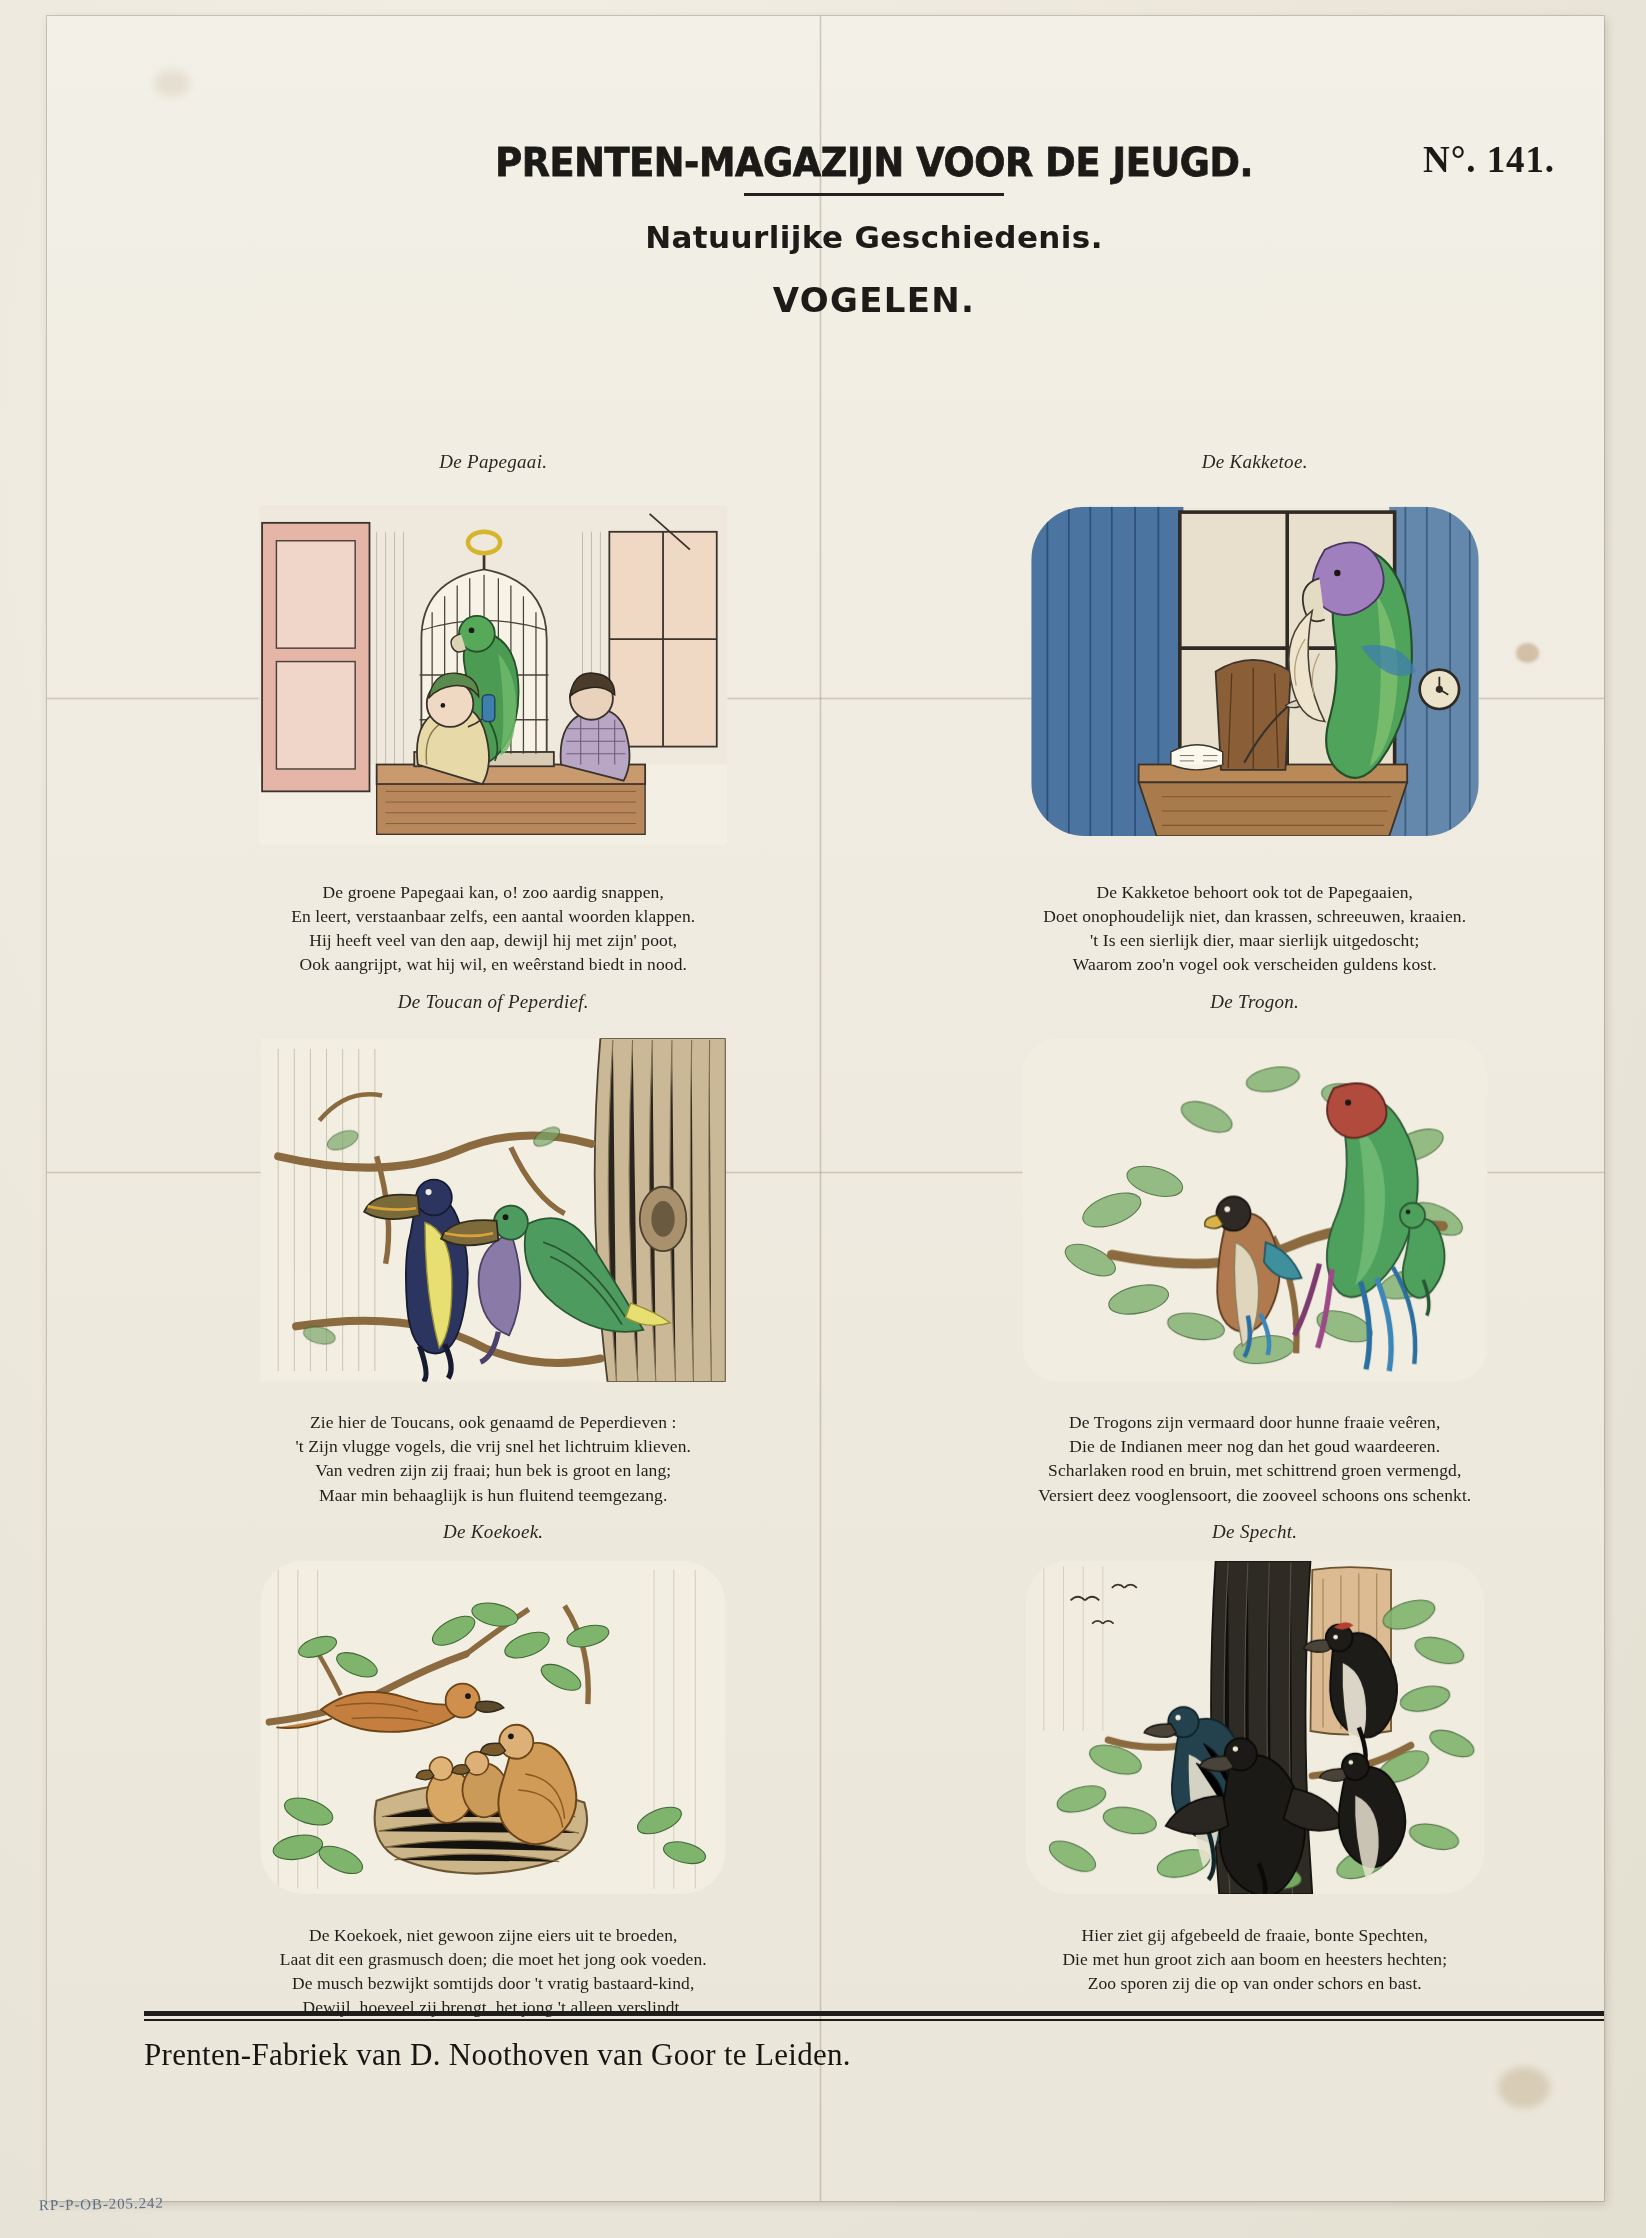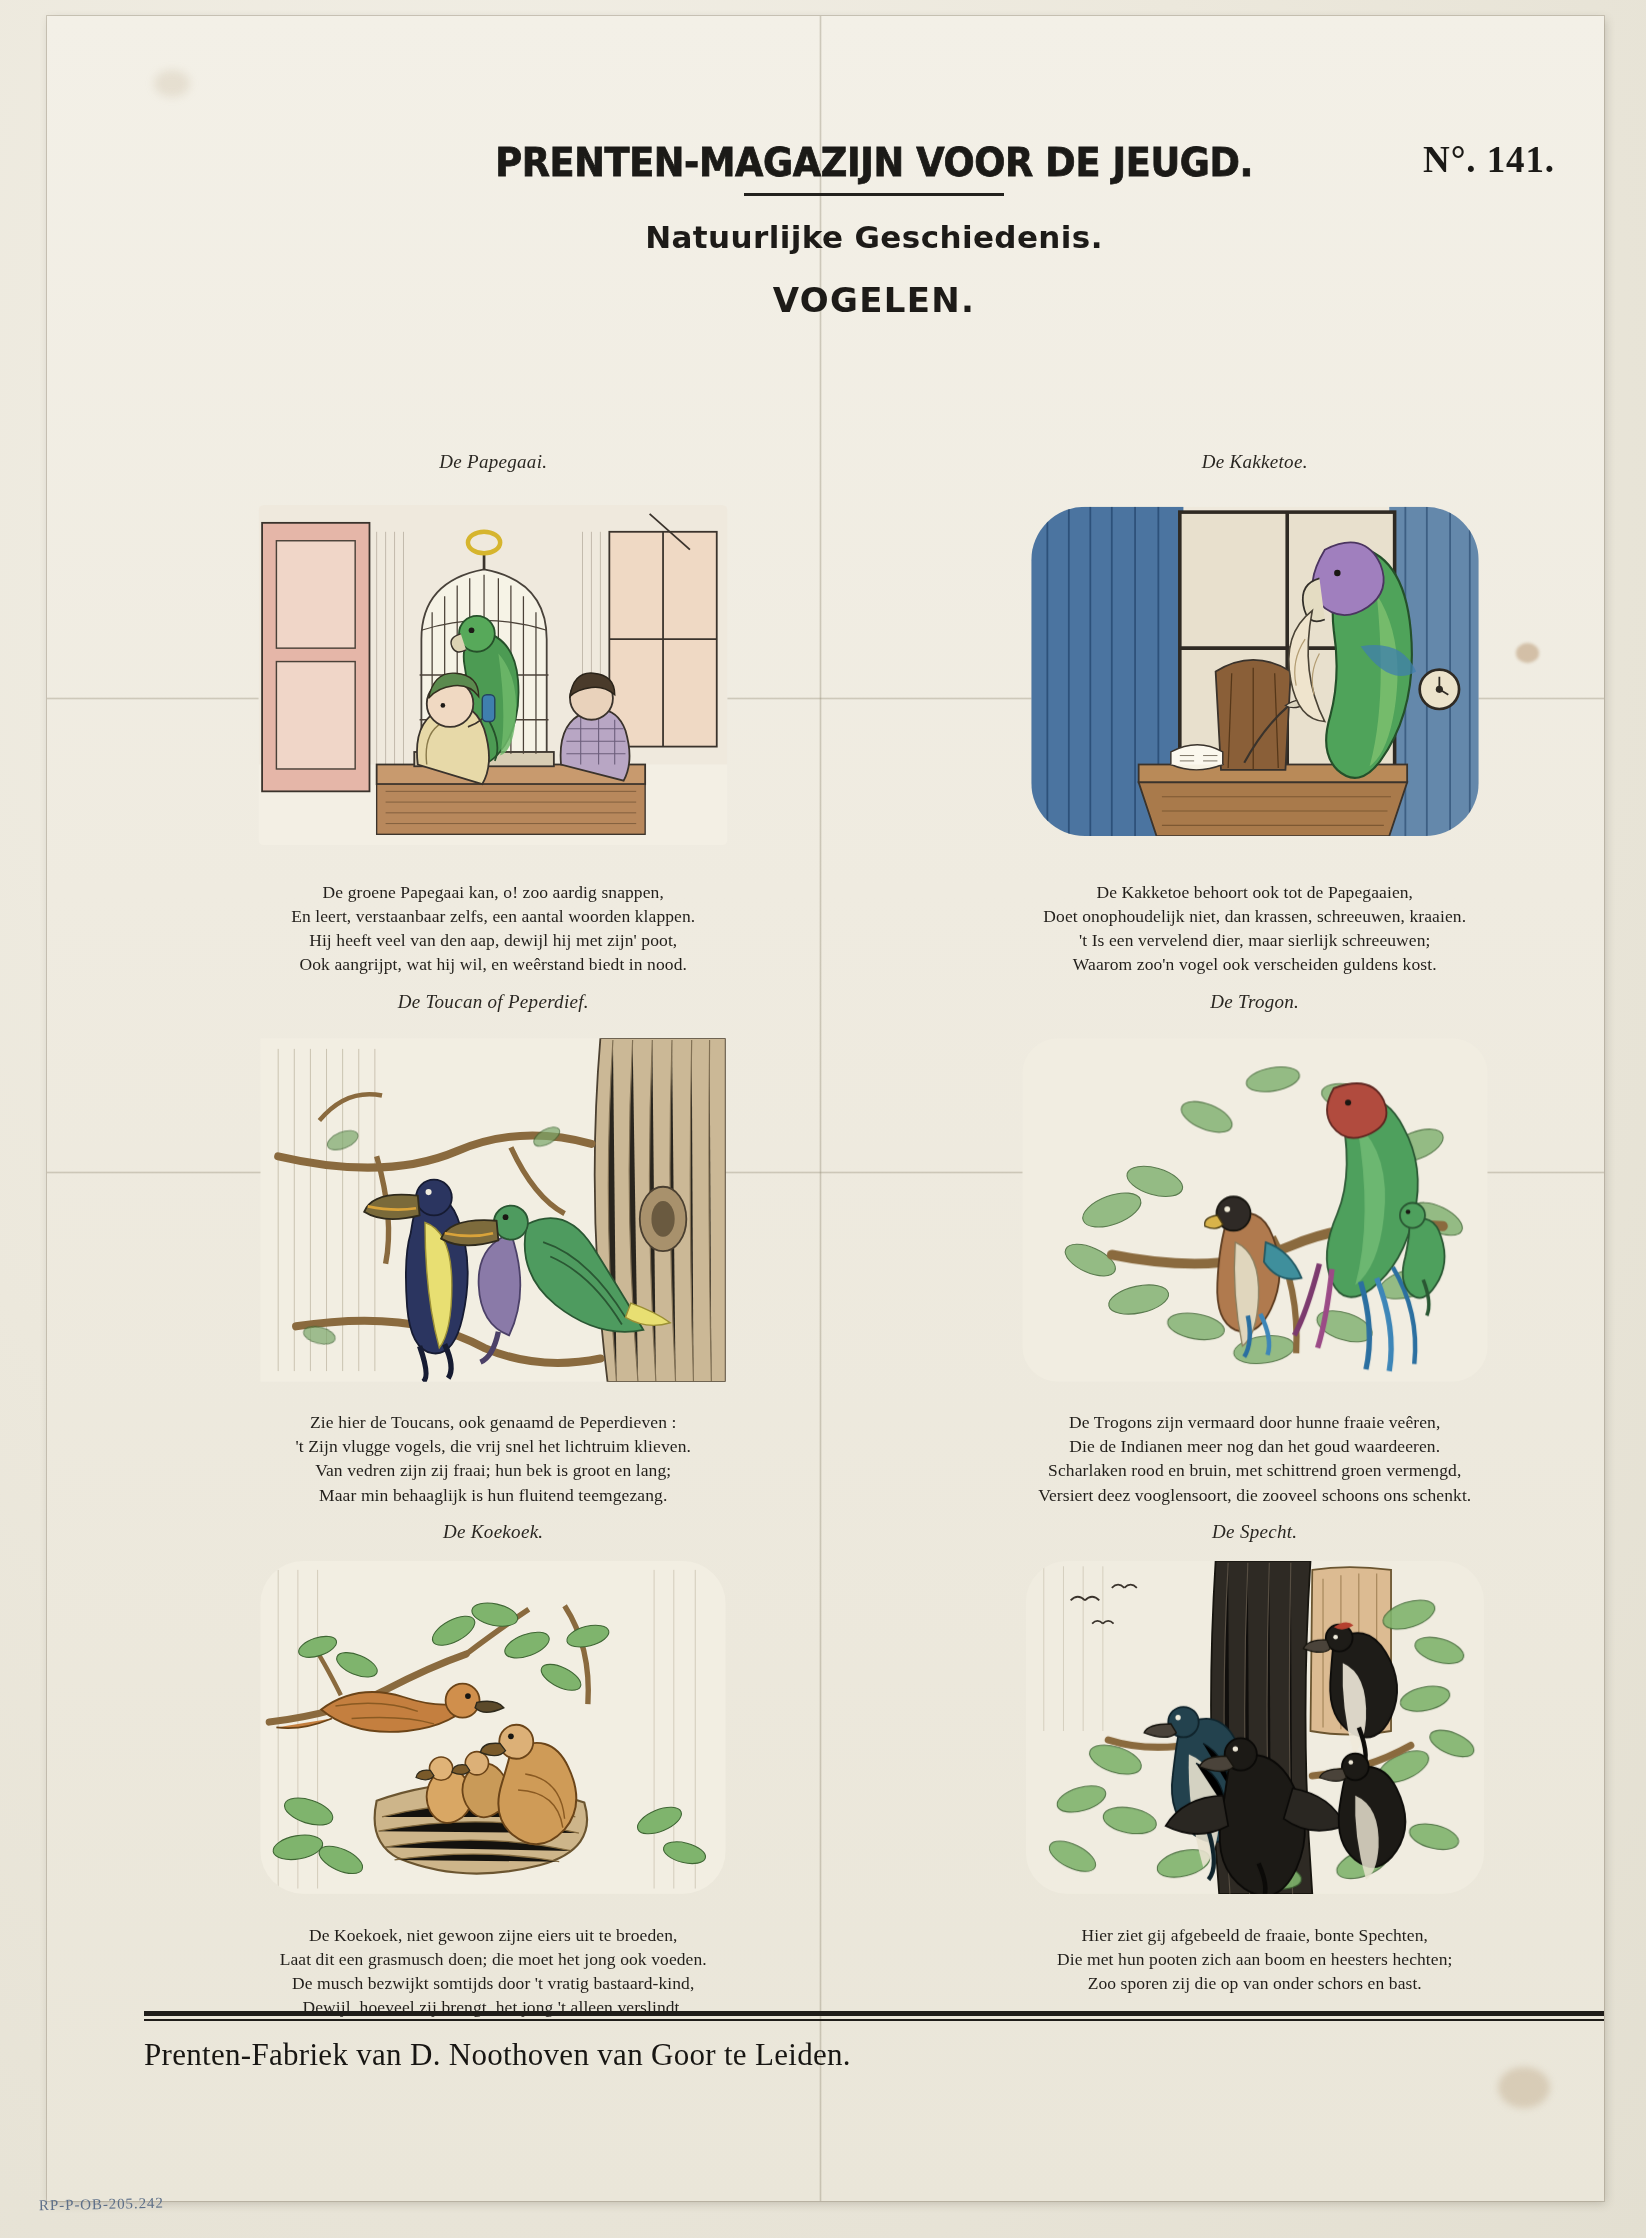--- a/index.html
+++ b/index.html
@@ -407,21 +407,21 @@
                 <circle cx="486" cy="216" r="4" fill="#2f2a23"></circle>
                 <line x1="486" y1="216" x2="486" y2="202" stroke="#2f2a23" stroke-width="2"></line>
                 <line x1="486" y1="216" x2="496" y2="222" stroke="#2f2a23" stroke-width="2"></line>
               </g>
             </svg>
           </div>
         </div>
         <div class="verse">
           <div>De Kakketoe behoort ook tot de Papegaaien,</div>
           <div>Doet onophoudelijk niet, dan krassen, schreeuwen, kraaien.</div>
-          <div>'t Is een vervelend dier, maar sierlijk schreeuwen;</div>
+          <div>'t Is een sierlijk dier, maar sierlijk uitgedoscht;</div>
           <div>Waarom zoo'n vogel ook verscheiden guldens kost.</div>
         </div>
       </div>
 
       <div class="cell row2">
         <div class="cell-title">De Toucan of Peperdief.</div>
         <div class="art-wrap">
           <div class="art">
             <svg viewBox="0 0 560 400" width="502" height="358">
               <defs>
@@ -767,21 +767,21 @@
                   <circle cx="392" cy="240" r="15" fill="#1c1a16" stroke="#0b0a08" stroke-width="2"></circle>
                   <circle cx="387" cy="235" r="2.6" fill="#efe9d8"></circle>
                   <path d="M378 242 q-22 0 -26 10 q22 8 30 0z" fill="#4a433a" stroke="#17150f" stroke-width="1.4"></path>
                 </g>
               </g>
             </svg>
           </div>
         </div>
         <div class="verse">
           <div>Hier ziet gij afgebeeld de fraaie, bonte Spechten,</div>
-          <div>Die met hun pooten zich aan boom en heesters hechten;</div>
+          <div>Die met hun groot zich aan boom en heesters hechten;</div>
           <div>Zoo sporen zij die op van onder schors en bast.</div>
         </div>
       </div>
 
     </div>
 
     <div id="footer">
       <div class="footer-rule-top"></div>
       <div class="footer-rule-thin"></div>
       <div class="footer-text">Prenten-Fabriek van D. Noothoven van Goor te Leiden.</div>

